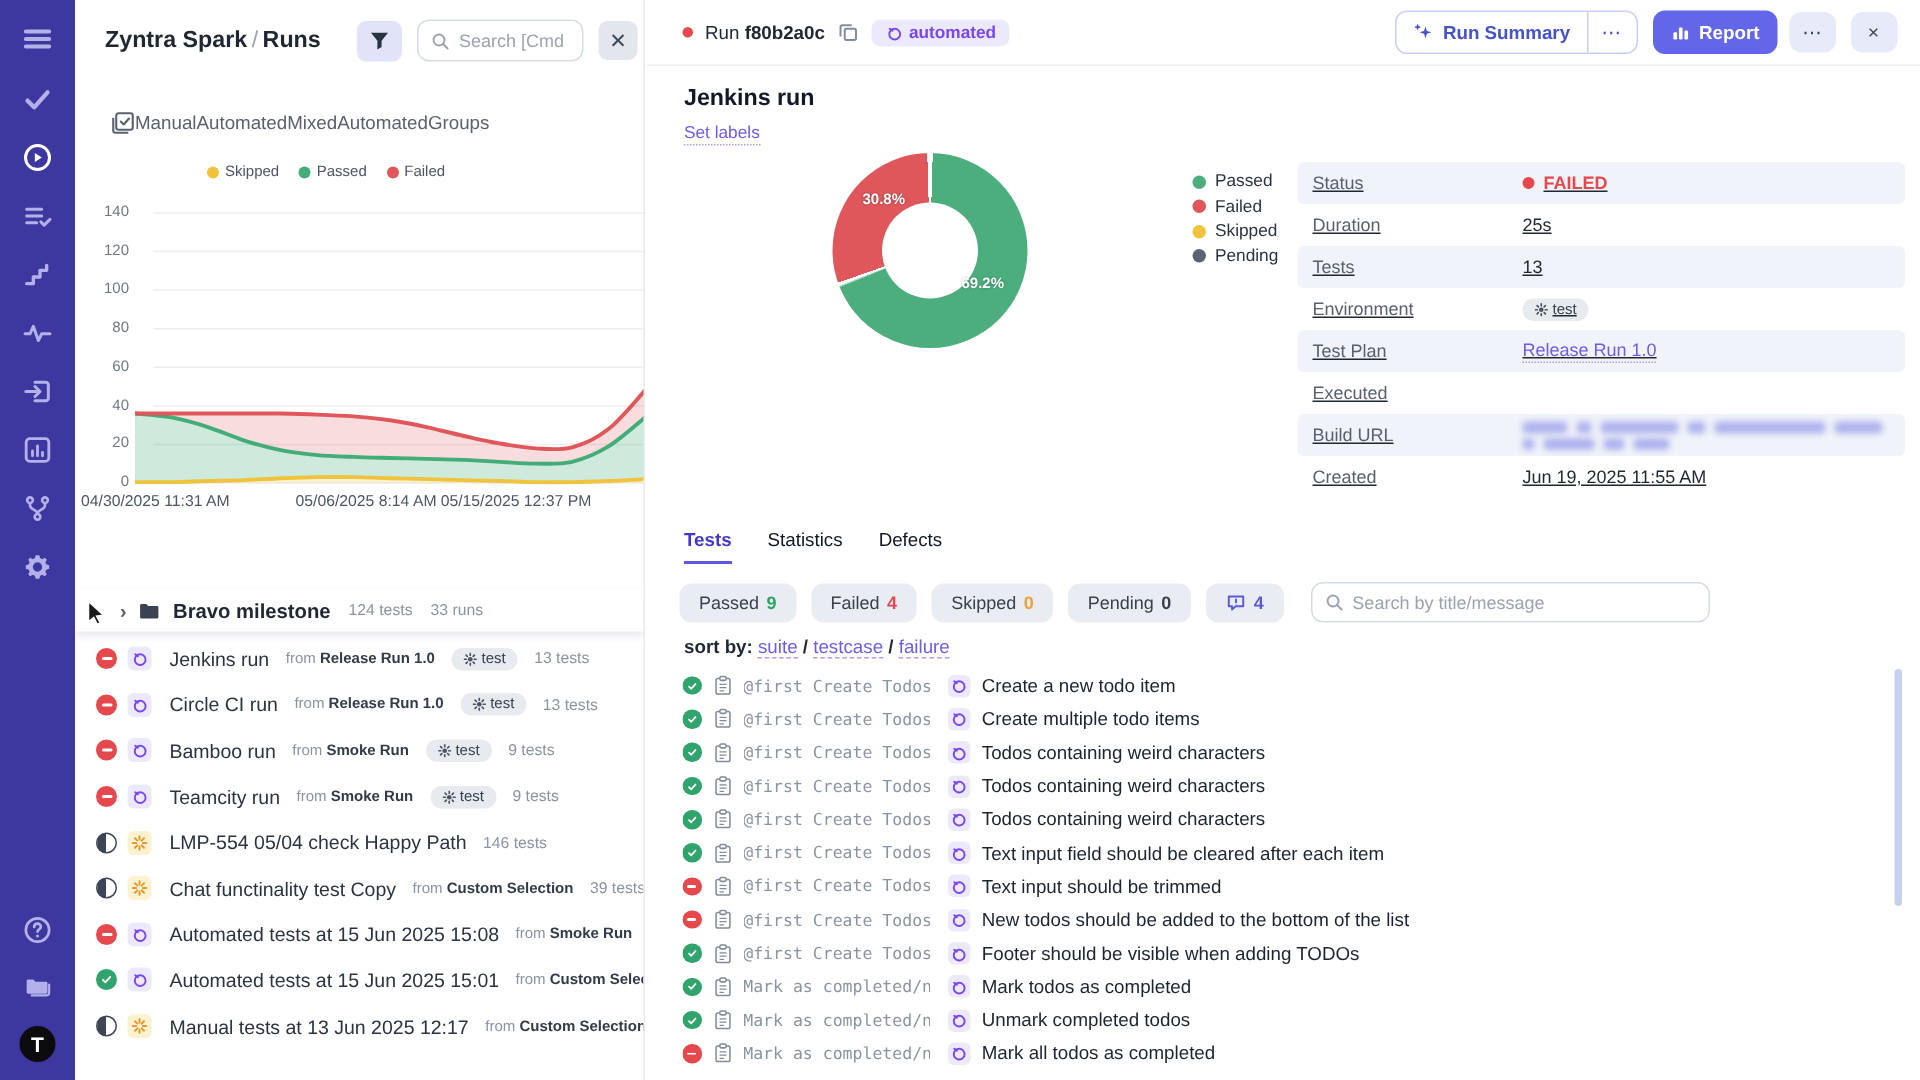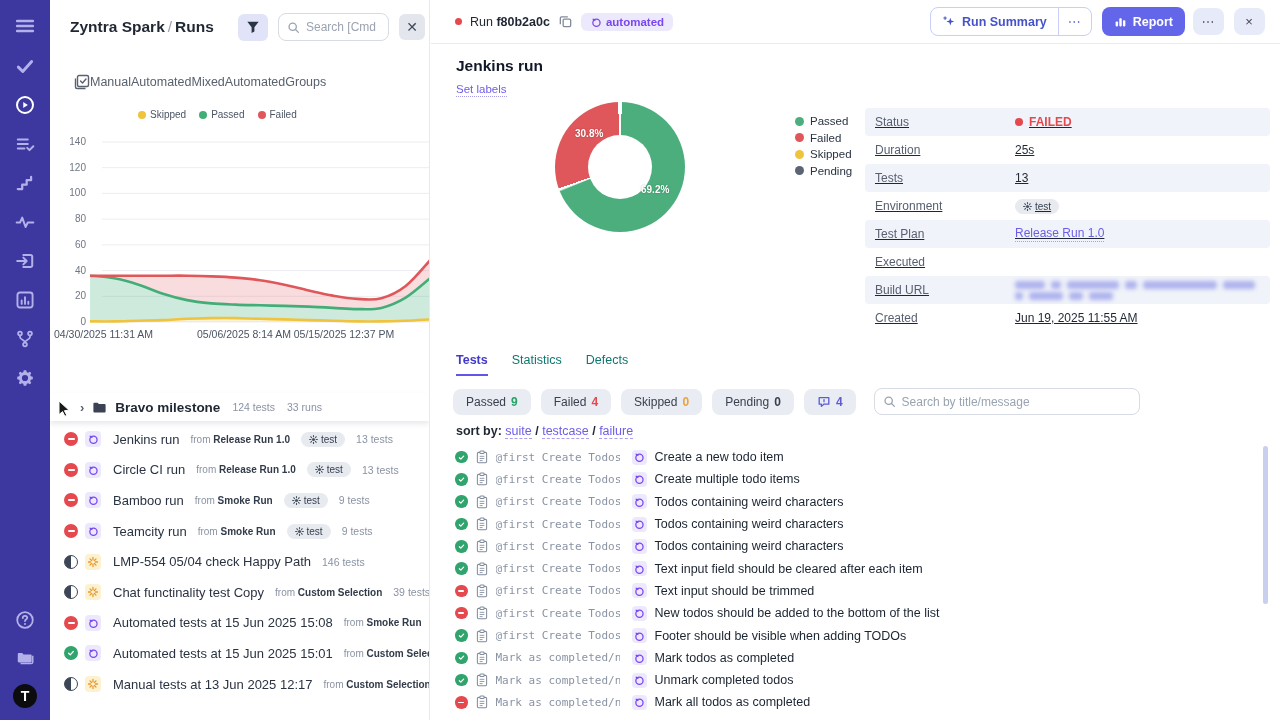--- a/index.html
+++ b/index.html
@@ -123,21 +123,21 @@
   .irow { display:flex; align-items:center; min-height:28px; border-radius:4px; padding:0 10px; }
   .irow.stripe { background:#f0f3f9; }
   .ilabel { width:140px; flex:0 0 auto; color:#586070; }
   .ivalue { color:#1f2733; display:flex; align-items:center; gap:6px; flex-wrap:wrap; row-gap:3px; }
   .status-failed { color:#e5484d; font-weight:bold; display:flex; align-items:center; gap:6px; }
   .status-failed .dot { width:8px; height:8px; background:#e5484d; }
   .plan-link { color:#6d5ce8; border-bottom:1px dotted #a7a0ee; cursor:pointer; padding-bottom:1px; }
   .blob { height:8px; border-radius:3px; background:#aeb2ee; filter:blur(2px); }
 
   .dtabs { position:absolute; top:353px; left:25px; display:flex; gap:24px; }
-  .dtab { font-size:12.5px; color:#0f766e; cursor:pointer; padding-bottom:7px; }
+  .dtab { font-size:12.5px; color:#0f172a; cursor:pointer; padding-bottom:7px; }
   .dtab.active { color:#4338ca; font-weight:bold; border-bottom:2.5px solid #6056e8; }
 
   .pillrow { position:absolute; top:388px; left:22px; right:16px; display:flex; align-items:center; gap:10px; }
   .pill { height:26px; background:#e9ecf2; border-radius:8px; display:flex; align-items:center;
     gap:5px; padding:0 13px; font-size:12px; color:#39414e; cursor:pointer; }
   .pill .p-count { font-weight:bold; }
   .pill svg { width:14px; height:14px; }
   .search2 { margin-left:8px; width:266px; height:27px; flex:0 0 auto; }
 
   .sortrow { position:absolute; top:424px; left:25px; font-size:12.5px; color:#1f2733; font-weight:bold; }

